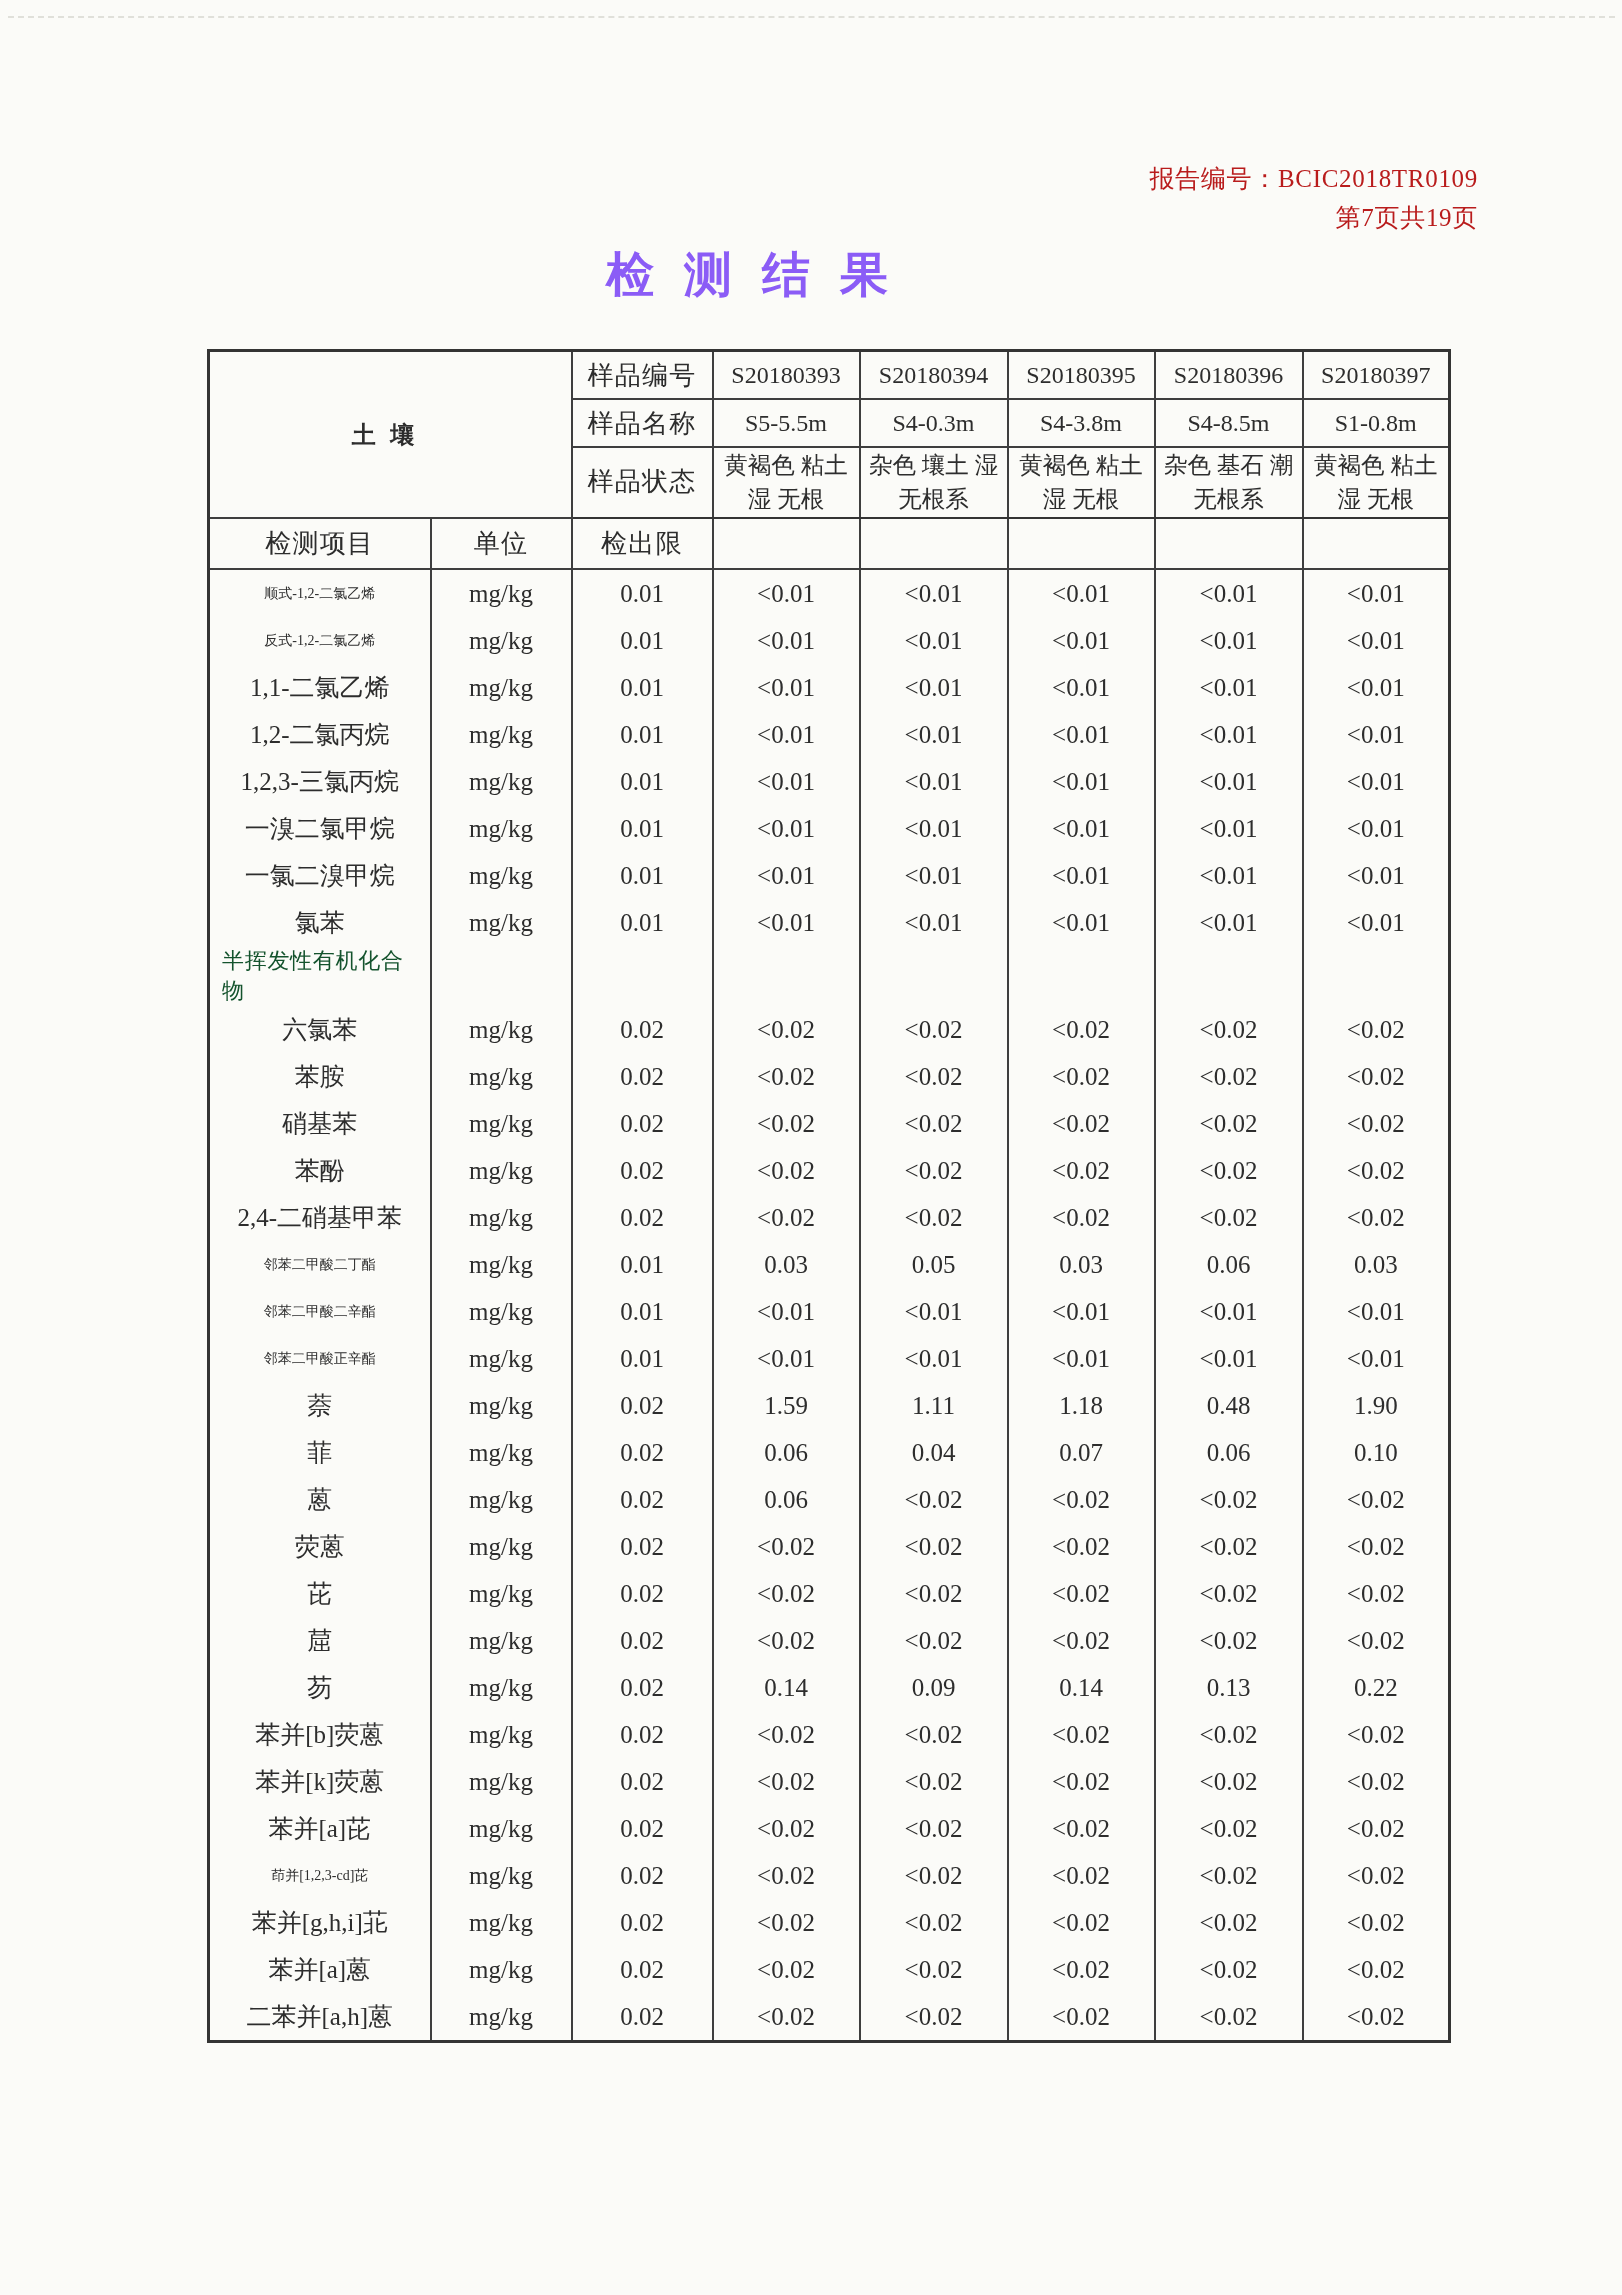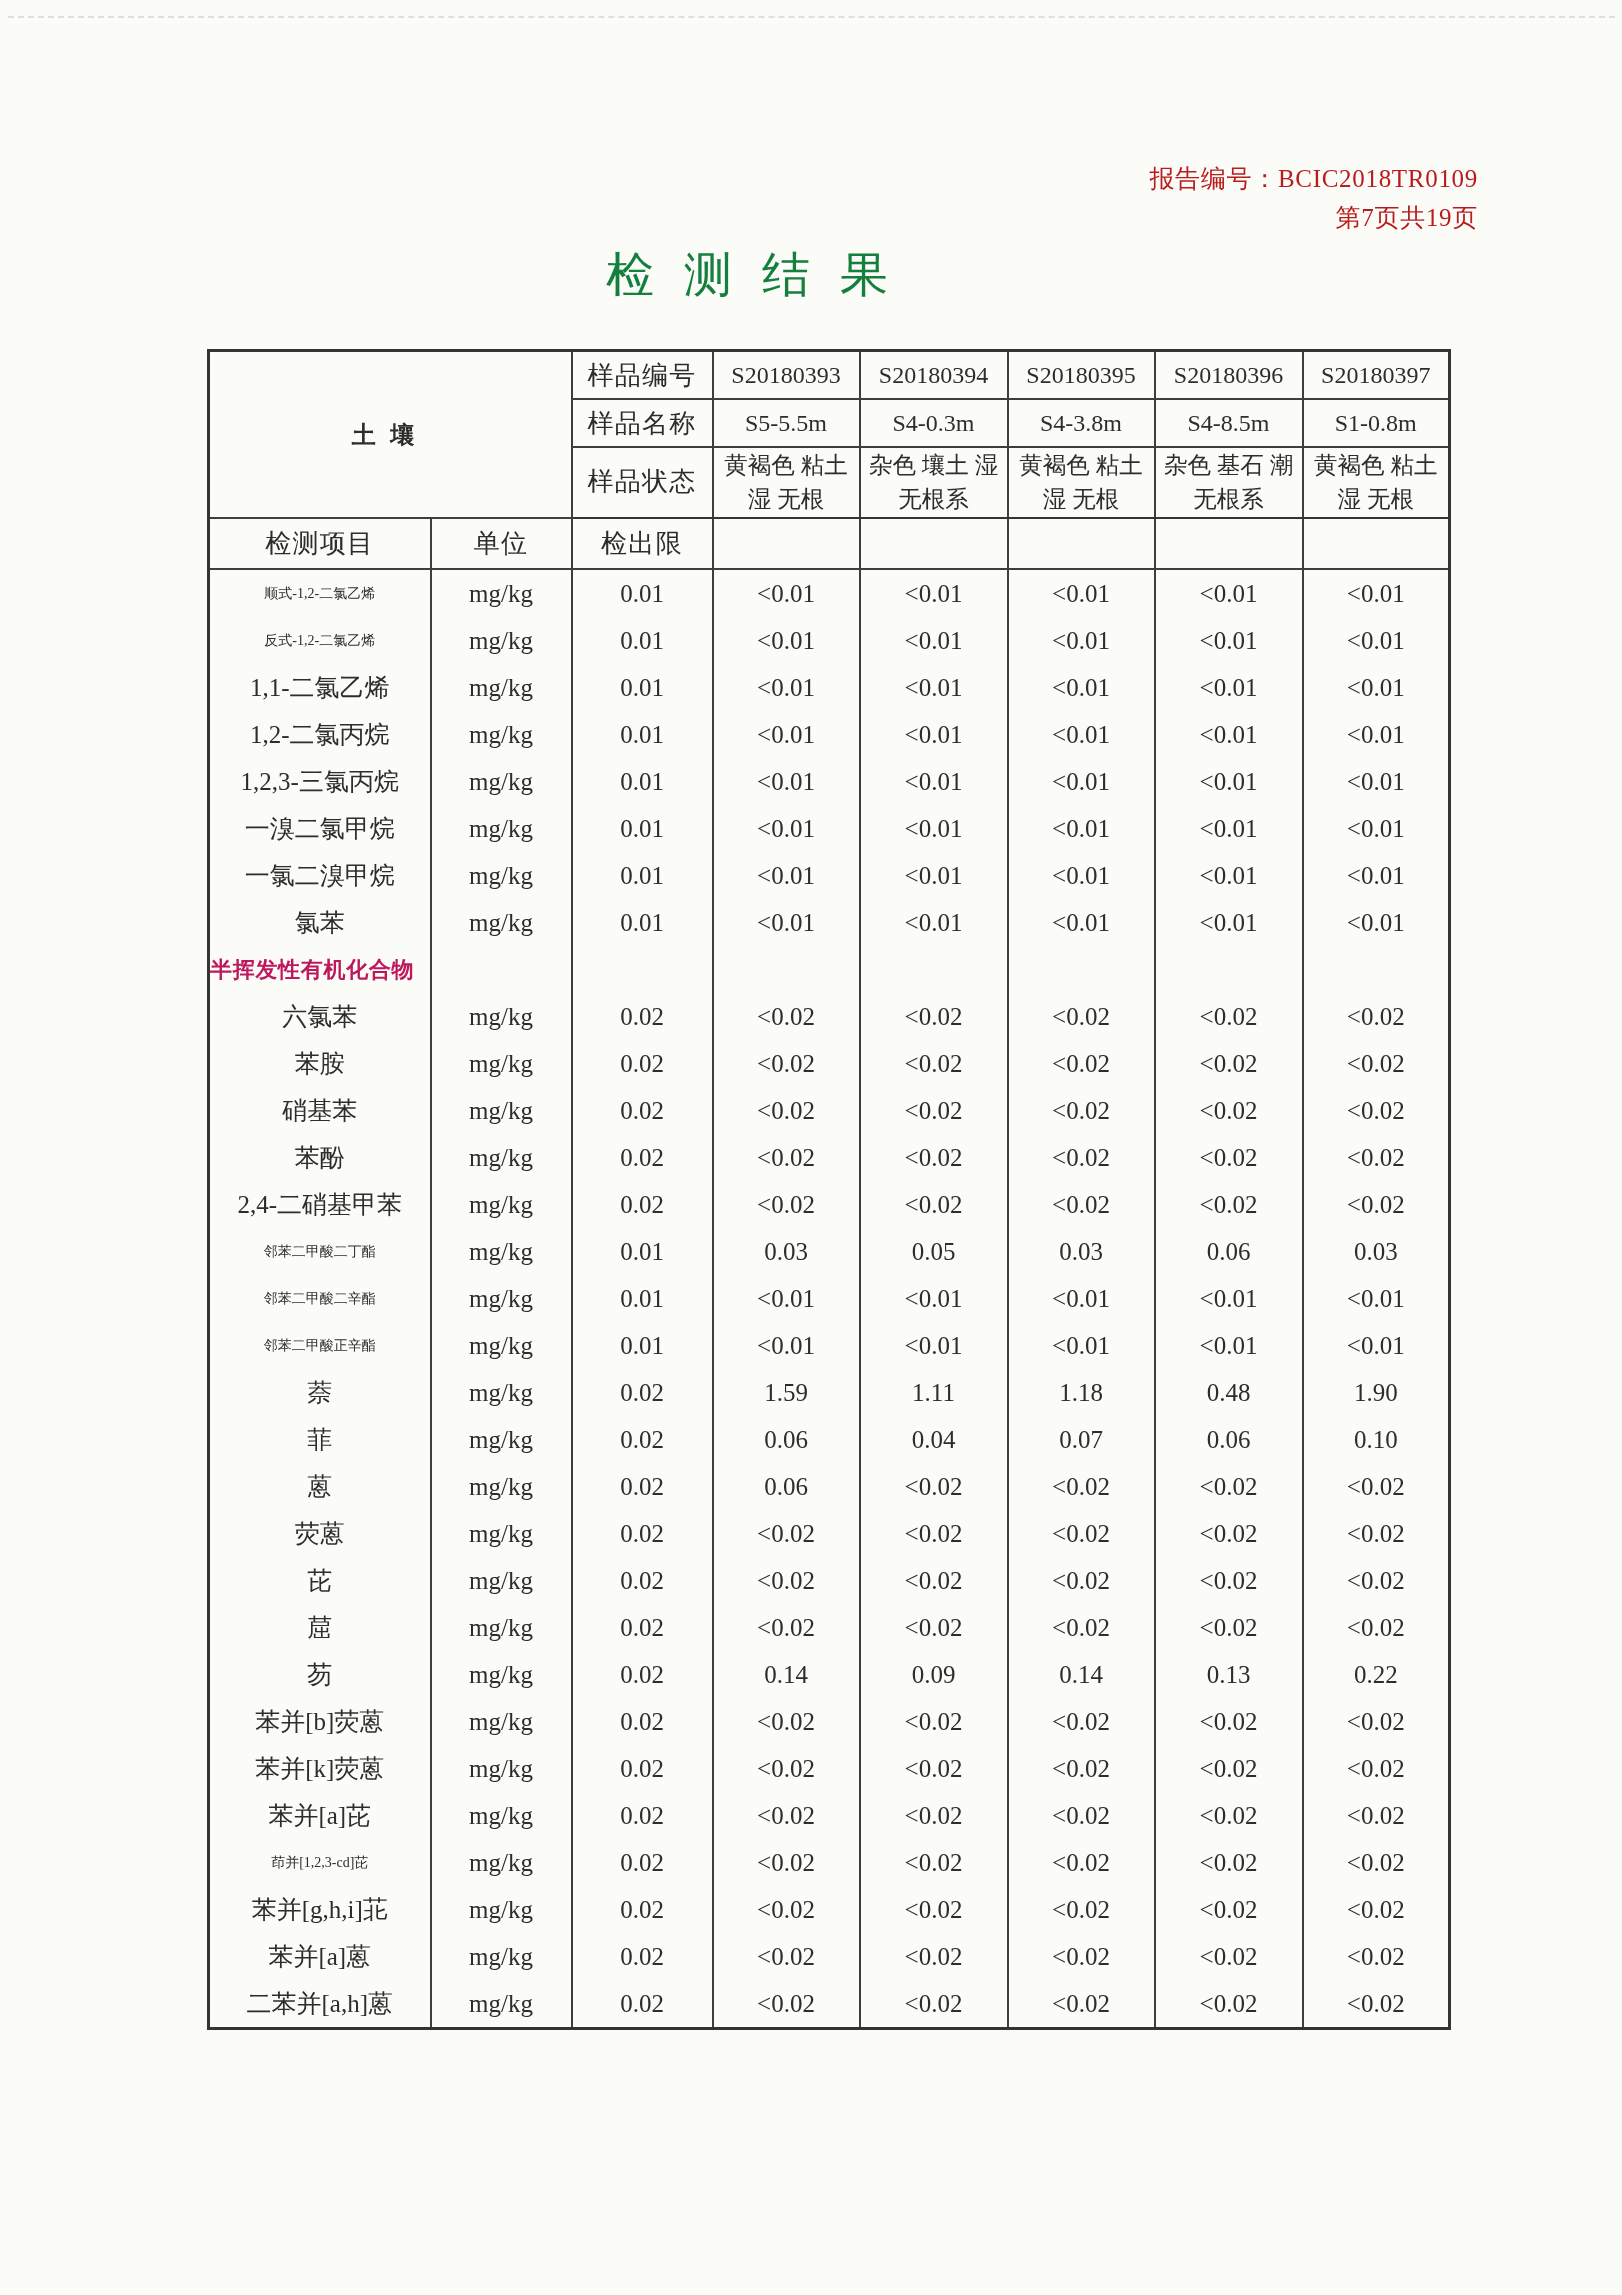--- a/index.html
+++ b/index.html
@@ -34,23 +34,23 @@
     color: #b91c1c;
     letter-spacing: 0.7px;
   }
   .doc-title {
     position: absolute;
     top: 243px;
     left: 0;
     width: 1524px;
     text-align: center;
     font-size: 48px;
-    font-weight: 400;
+    font-weight: 700;
     letter-spacing: 30px;
-    color: #15803d;
+    color: #8b5cf6;
   }
   table.results {
     position: absolute;
     left: 207px;
     top: 349px;
     width: 1241px;
     border-collapse: collapse;
     table-layout: fixed;
     border: 3.3px solid #343434;
   }
@@ -73,26 +73,26 @@
     padding-left: 18.3px;
   }
   tr.meta-row td { height: 46px; font-size: 24px; border-bottom: 2px solid #3e3e3e; }
   tr.meta-row td.mlabel { font-size: 26px; letter-spacing: 1.3px; }
   tr.state-row td { height: 69px; font-size: 23.5px; line-height: 1.42; border-bottom: 2.6px solid #343434; padding: 0 5.9px; }
   tr.state-row td.mlabel { font-size: 26px; letter-spacing: 1.3px; margin-top: 24px; }
   tr.cols-row td { height: 49px; font-size: 26px; letter-spacing: 1.3px; border-bottom: 2px solid #3e3e3e; margin-left: 8px; }
   tbody.data td { height: 47px; font-size: 25px; }
   tbody.data td.sm { font-size: 14px; text-align: center; }
   tbody.data td.section-cell {
-    font-weight: 700;
+    font-weight: 400;
     font-size: 22px;
     text-align: left;
-    padding-left: 0;
+    padding-left: 12px;
     letter-spacing: 0.7px;
-    color: #be185d;
+    color: #14532d;
   }
 </style>
 </head>
 <body>
 
 <div class="scan-artifact"></div>
 
 <div class="report-meta">
   <div>报告编号：BCIC2018TR0109</div>
   <div>第7页共19页</div>

